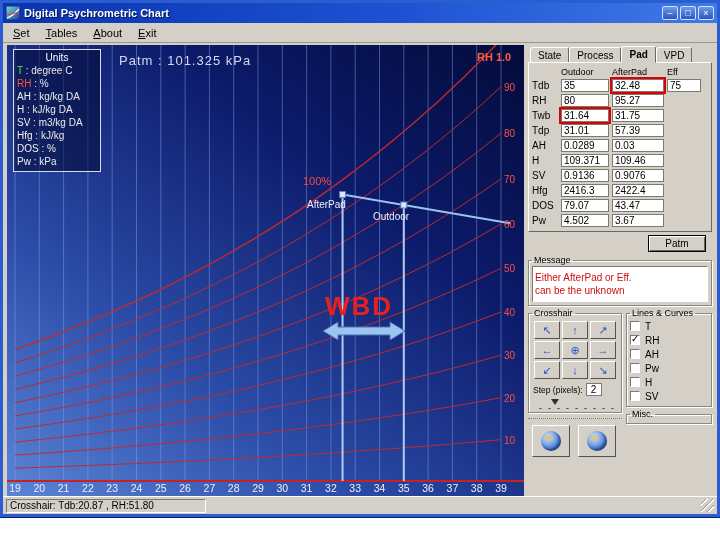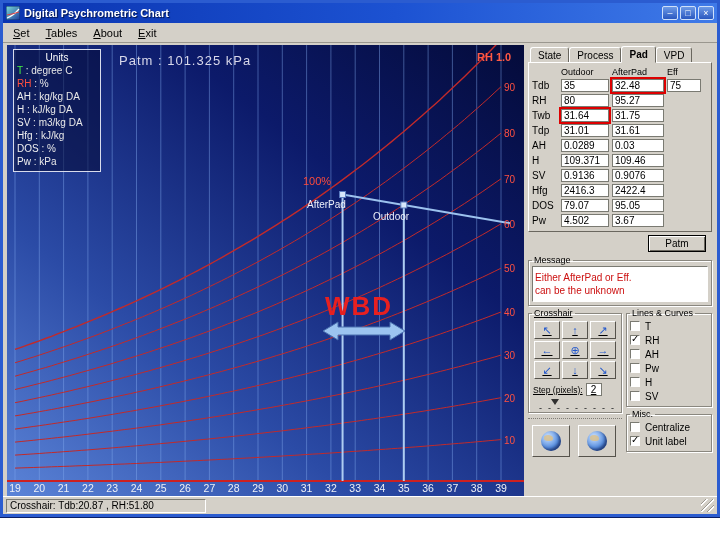--- a/index.html
+++ b/index.html
@@ -58,21 +58,21 @@
   .drawrow { display:flex; justify-content:flex-end; padding:3px 6px 1px 0; }
   .btn { background:#d4d0c8; border:1px solid #000; box-shadow:inset 1px 1px 0 #fff, inset -1px -1px 0 #6a675f;
     font-size:10px; width:58px; height:17px; text-align:center; line-height:14px; }
 
   fieldset { border:1px solid #8a877f; box-shadow:1px 1px 0 #fff, inset 1px 1px 0 #fff; margin:2px 0 0 0; padding:1px 3px 3px 3px; }
   legend { font-size:9px; padding:0 2px; }
   .msg-inner { background:#fff; border:1px solid; border-color:#7a7a72 #fff #fff #7a7a72; padding:4px 2px; }
   .msg-line { display:block; color:#cc1010; font-size:10px; line-height:13px; }
 
   .bottomrow { display:flex; gap:4px; align-items:flex-start; }
-  .leftcol { width:94px; display:flex; flex-direction:column;text-decoration:underline; }
+  .leftcol { width:94px; display:flex; flex-direction:column; }
   .rightcol { flex:1; display:flex; flex-direction:column; }
 
   .padgrid { display:grid; grid-template-columns:repeat(3,26px); gap:2px; justify-content:center; padding:2px 0; }
   .xbtn { width:26px; height:18px; background:#d4d0c8; border:1px solid; border-color:#fff #55524b #55524b #fff;
     color:#2257cc; font-size:11px; display:flex; align-items:center; justify-content:center; }
   .steprow { display:flex; align-items:center; gap:3px; padding:2px 0 0 1px; }
   .steplab { font-size:8.5px; }
   .stepfld { width:16px; text-align:center; }
   .slider { position:relative; height:10px; margin:3px 3px 0 3px;
     background-image:radial-gradient(circle,#4a4a4a 1px,transparent 1.3px);
@@ -264,21 +264,21 @@
             </div>
             <div class="trow">
               <span class="tlab">Twb</span>
               <span class="fld hl">31.64</span>
               <span class="fld">31.75</span>
               <span></span>
             </div>
             <div class="trow">
               <span class="tlab">Tdp</span>
               <span class="fld">31.01</span>
-              <span class="fld">31.61</span>
+              <span class="fld">57.39</span>
               <span></span>
             </div>
             <div class="trow">
               <span class="tlab">AH</span>
               <span class="fld">0.0289</span>
               <span class="fld">0.03</span>
               <span></span>
             </div>
             <div class="trow">
               <span class="tlab">H</span>
@@ -294,21 +294,21 @@
             </div>
             <div class="trow">
               <span class="tlab">Hfg</span>
               <span class="fld">2416.3</span>
               <span class="fld">2422.4</span>
               <span></span>
             </div>
             <div class="trow">
               <span class="tlab">DOS</span>
               <span class="fld">79.07</span>
-              <span class="fld">95.05</span>
+              <span class="fld">43.47</span>
               <span></span>
             </div>
             <div class="trow">
               <span class="tlab">Pw</span>
               <span class="fld">4.502</span>
               <span class="fld">3.67</span>
               <span></span>
             </div>
           </div>
       </div>
@@ -401,30 +401,20 @@
                   <span class="cblab">H</span>
                 </div>
                 <div class="cbrow">
                   <span class="cb"></span>
                   <span class="cblab">SV</span>
                 </div>
               </div>
           </fieldset>
           <fieldset>
             <legend>Misc.</legend>
-            <div id="misc-list">
-                <div class="cbrow">
-                  <span class="cb"></span>
-                  <span class="cblab">Centralize</span>
-                </div>
-                <div class="cbrow">
-                  <span class="cb checked"></span>
-                  <span class="cblab">Unit label</span>
-                </div>
-              </div>
           </fieldset>
         </div>
       </div>
     </div>
   </div>
 
   <div class="statusbar">
     <span class="status-panel">Crosshair: Tdb:20.87 , RH:51.80</span>
     <span class="grip"></span>
   </div>

